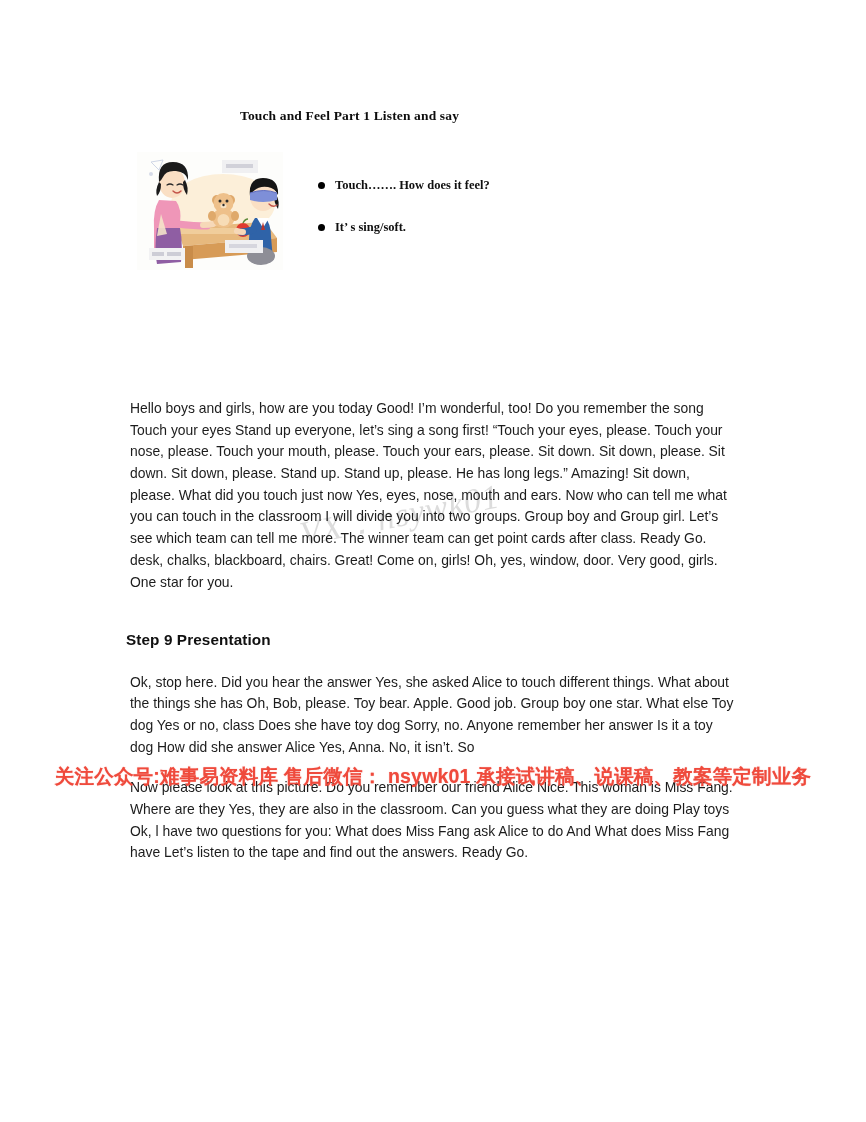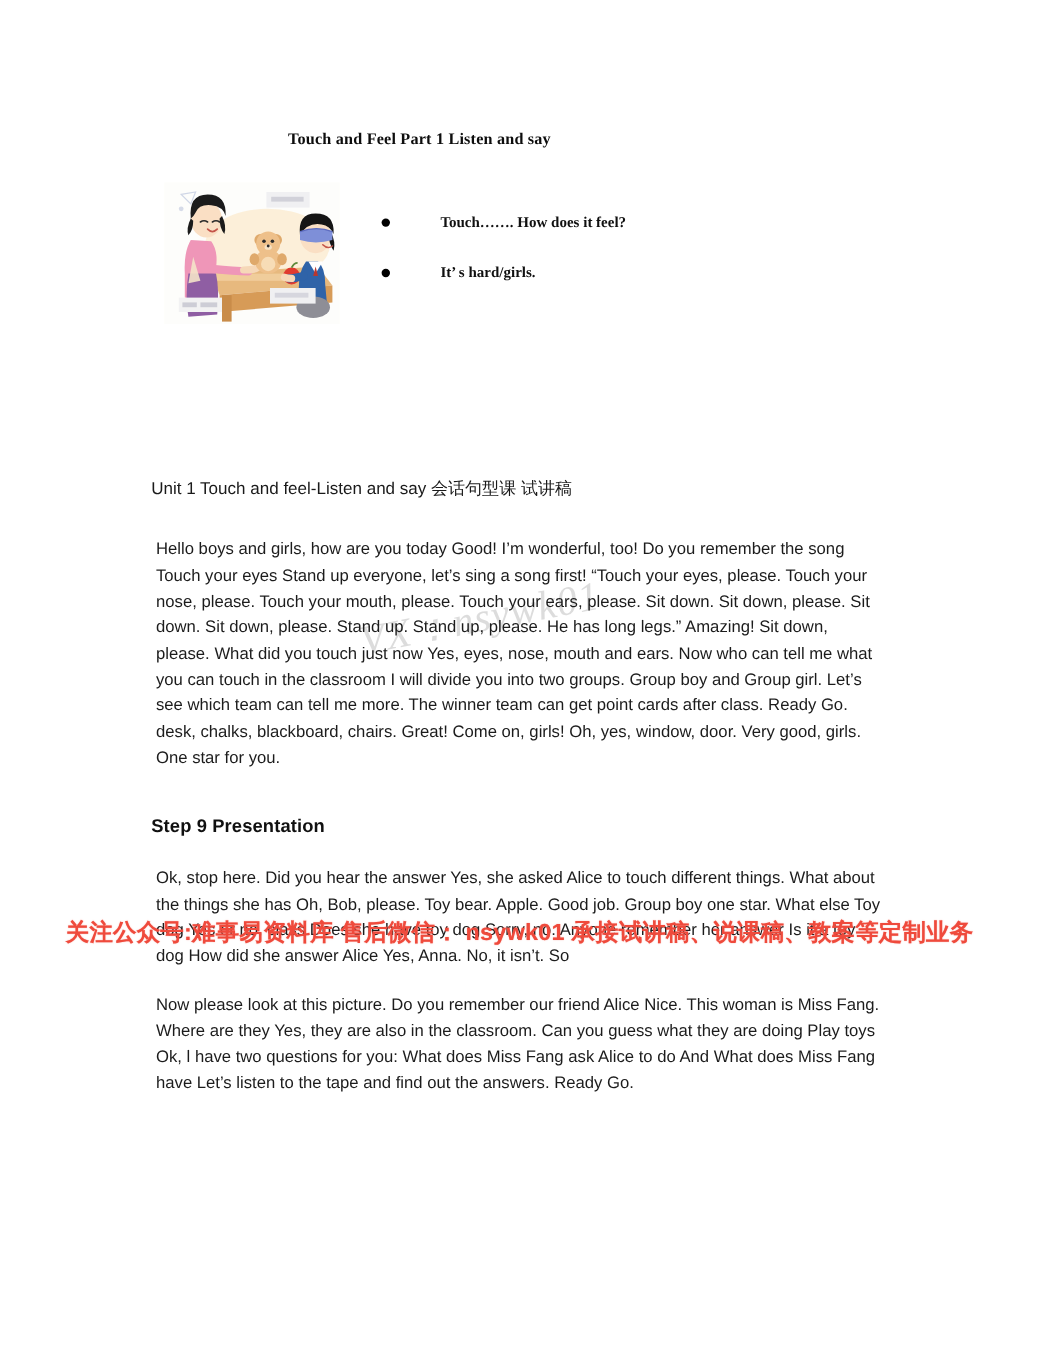--- a/index.html
+++ b/index.html
@@ -66,21 +66,21 @@
   }
   .bullet-dot {
     width: 7px;
     height: 7px;
     border-radius: 50%;
     background: #000;
     margin-right: 10px;
     margin-top: 4px;
     flex: 0 0 auto;
   }
-  .bullet-text { white-space: nowrap; margin-left: 32px; }
+  .bullet-text { white-space: nowrap; }
 
   
   .body-wrap {
     position: absolute;
     left: 126px;
     top: 398px;
     width: 612px;
   }
 
   .doc-title {
@@ -232,28 +232,27 @@
     </svg>
   </div>
 
   <div class="bullets">
     <div class="bullet-row">
       <span class="bullet-dot"></span>
       <span class="bullet-text">Touch……. How does it feel?</span>
     </div>
     <div class="bullet-row">
       <span class="bullet-dot"></span>
-      <span class="bullet-text">It’ s hard/girls.</span>
+      <span class="bullet-text">It’ s sing/soft.</span>
     </div>
   </div>
 
   <div class="watermark">VX：nsywk01</div>
 
   <div class="body-wrap">
-    <p class="subtitle">Unit 1 Touch and feel-Listen and say 会话句型课 试讲稿</p>
 
     <p class="para">Hello boys and girls, how are you today Good! I’m wonderful, too! Do you remember the song Touch your eyes Stand up everyone, let’s sing a song first! “Touch your eyes, please. Touch your nose, please. Touch your mouth, please. Touch your ears, please. Sit down. Sit down, please. Sit down. Sit down, please. Stand up. Stand up, please. He has long legs.” Amazing! Sit down, please. What did you touch just now Yes, eyes, nose, mouth and ears. Now who can tell me what you can touch in the classroom I will divide you into two groups. Group boy and Group girl. Let’s see which team can tell me more. The winner team can get point cards after class. Ready Go. desk, chalks, blackboard, chairs. Great! Come on, girls! Oh, yes, window, door. Very good, girls. One star for you.</p>
 
     <div class="gap-lg"></div>
 
     <h2 class="step-heading">Step 9 Presentation</h2>
     <p class="para">Ok, stop here. Did you hear the answer Yes, she asked Alice to touch different things. What about the things she has Oh, Bob, please. Toy bear. Apple. Good job. Group boy one star. What else Toy dog Yes or no, class Does she have toy dog Sorry, no. Anyone remember her answer Is it a toy dog How did she answer Alice Yes, Anna. No, it isn’t. So</p>
     <p class="para">Now please look at this picture. Do you remember our friend Alice Nice. This woman is Miss Fang. Where are they Yes, they are also in the classroom. Can you guess what they are doing Play toys Ok, l have two questions for you: What does Miss Fang ask Alice to do And What does Miss Fang have Let’s listen to the tape and find out the answers. Ready Go.</p>
   </div>
 

